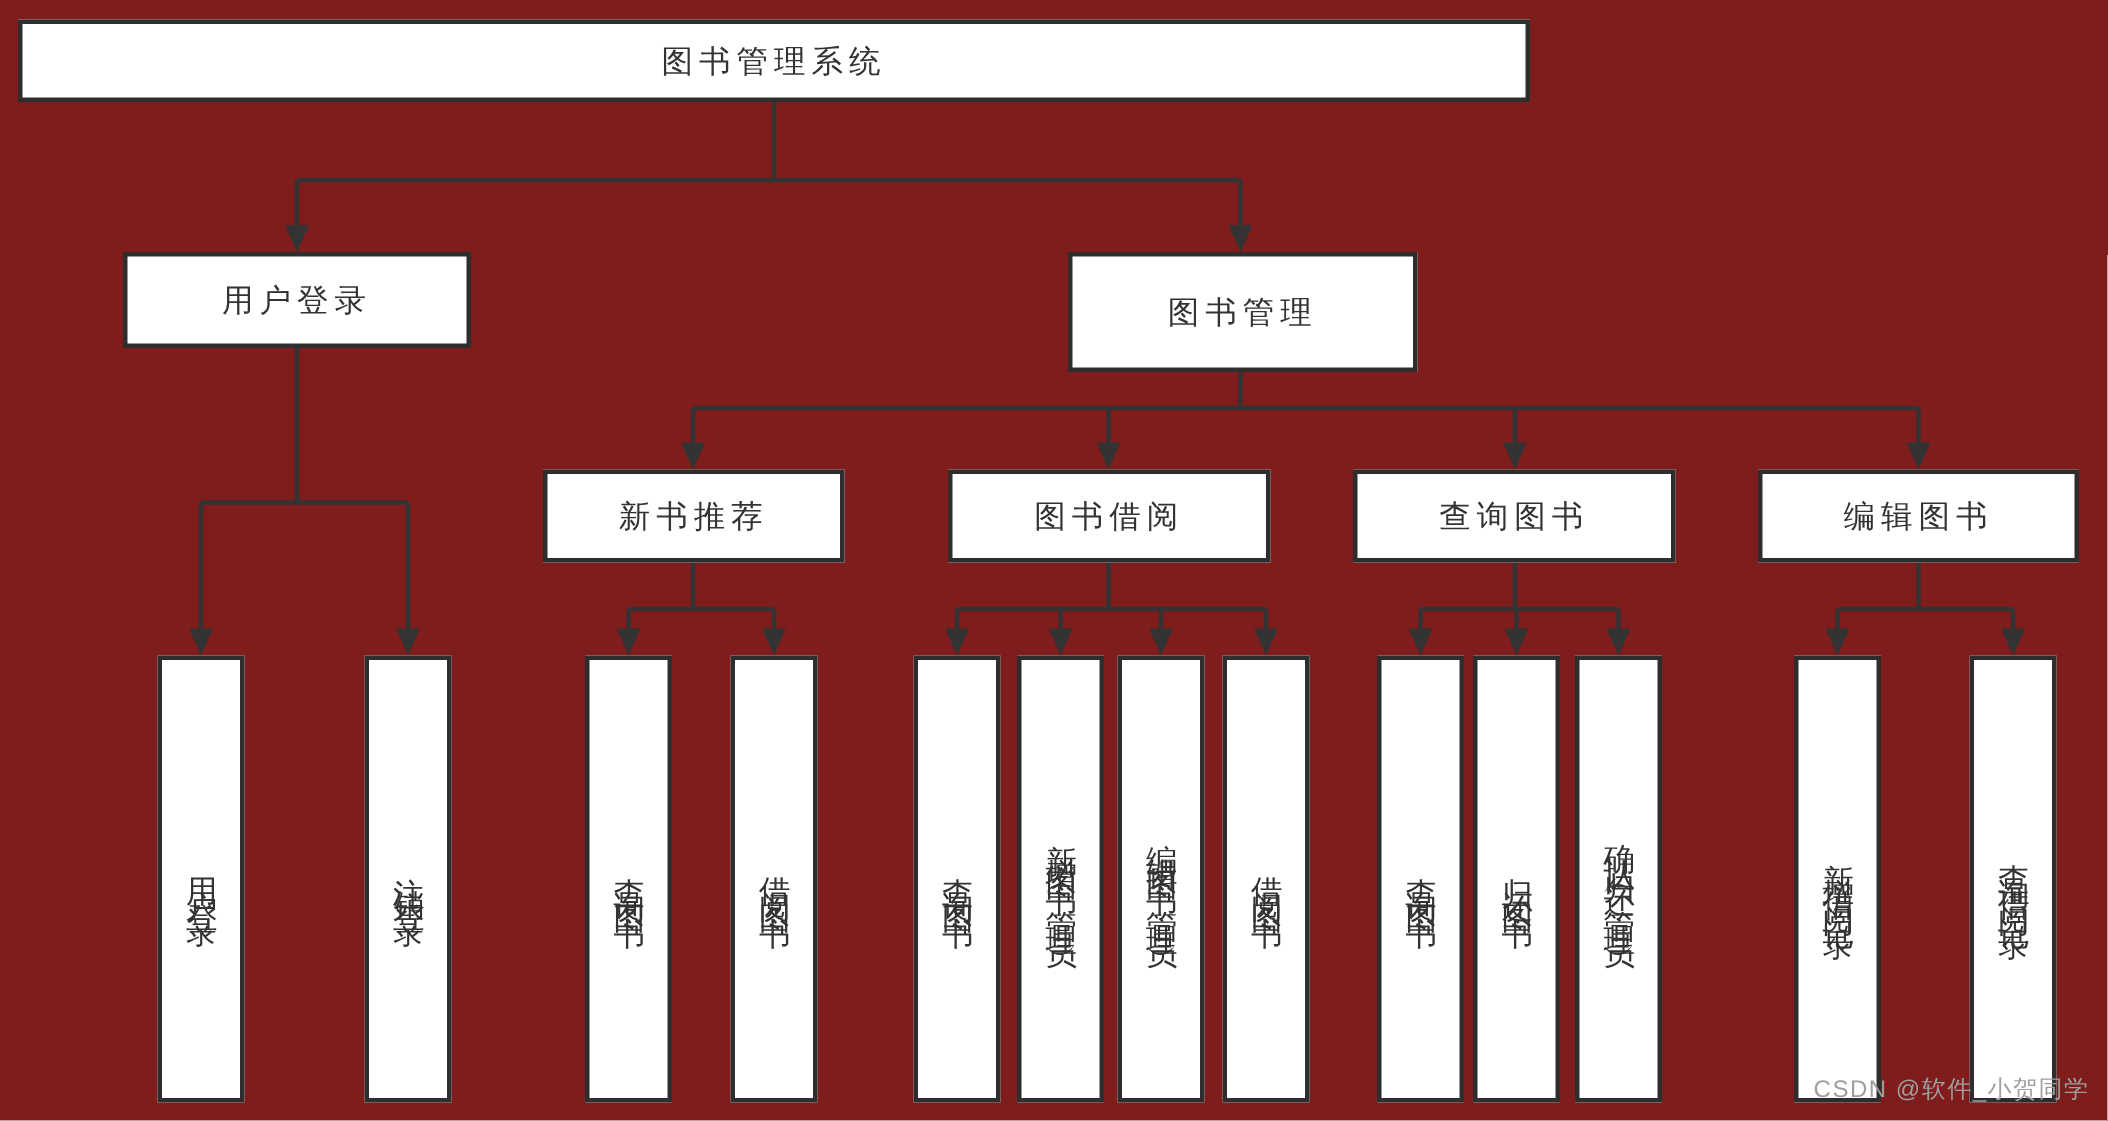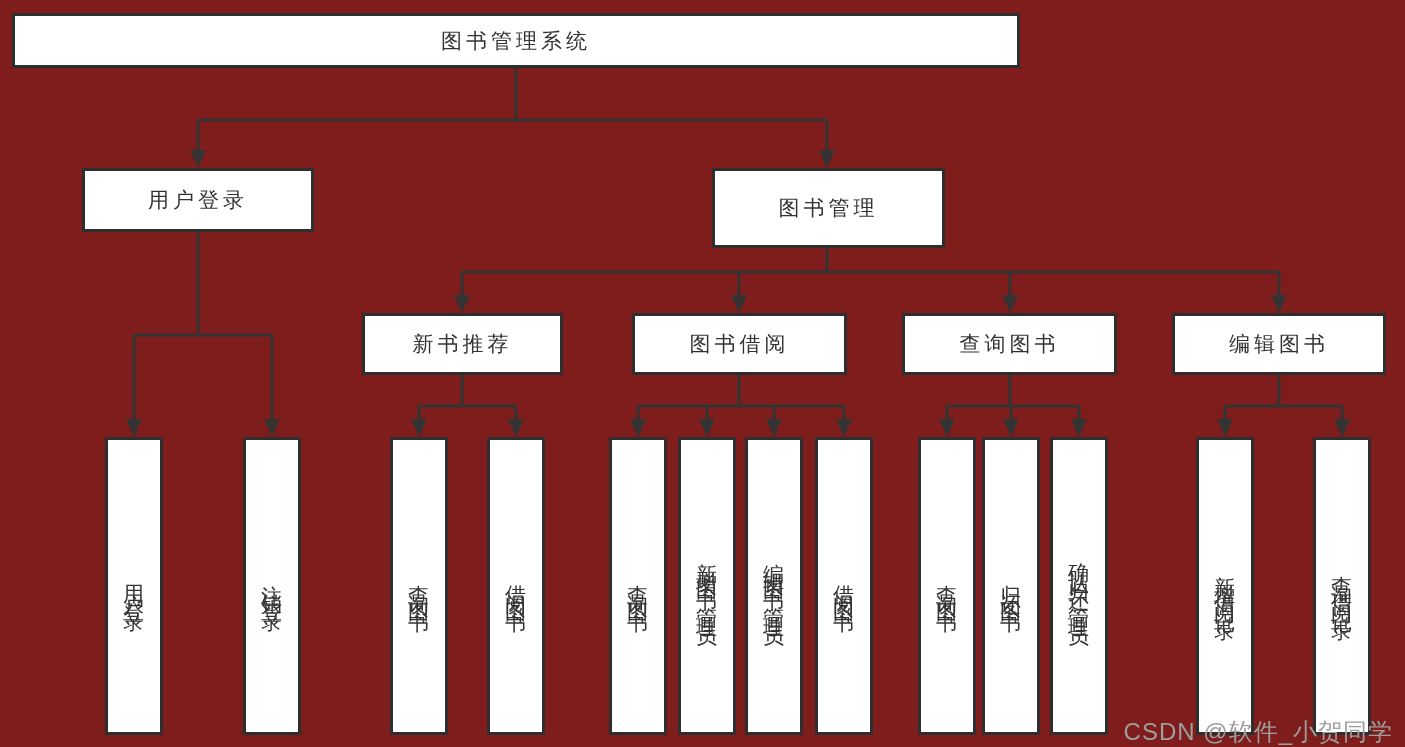--- a/index.html
+++ b/index.html
@@ -56,21 +56,21 @@
   .n-a1 { left: 105px; }  .n-a2 { left: 243px; }
   .n-b1 { left: 390px; }  .n-b2 { left: 487px; }
   .n-c1 { left: 609px; }  .n-c2 { left: 678px; }
   .n-c3 { left: 745px; }  .n-c4 { left: 815px; }
   .n-d1 { left: 918px; }  .n-d2 { left: 982px; }  .n-d3 { left: 1050px; }
   .n-e1 { left: 1196px; } .n-e2 { left: 1313px; }
   .watermark {
     position: absolute;
     right: 12px;
     top: 716px;
-    font-size: 24px;
+    font-size: 16px;
     color: #9e9e9e;
     letter-spacing: 1px;
     z-index: 5;
     white-space: nowrap;
   }
 </style>
 </head>
 <body>
 
 <div class="canvas">

